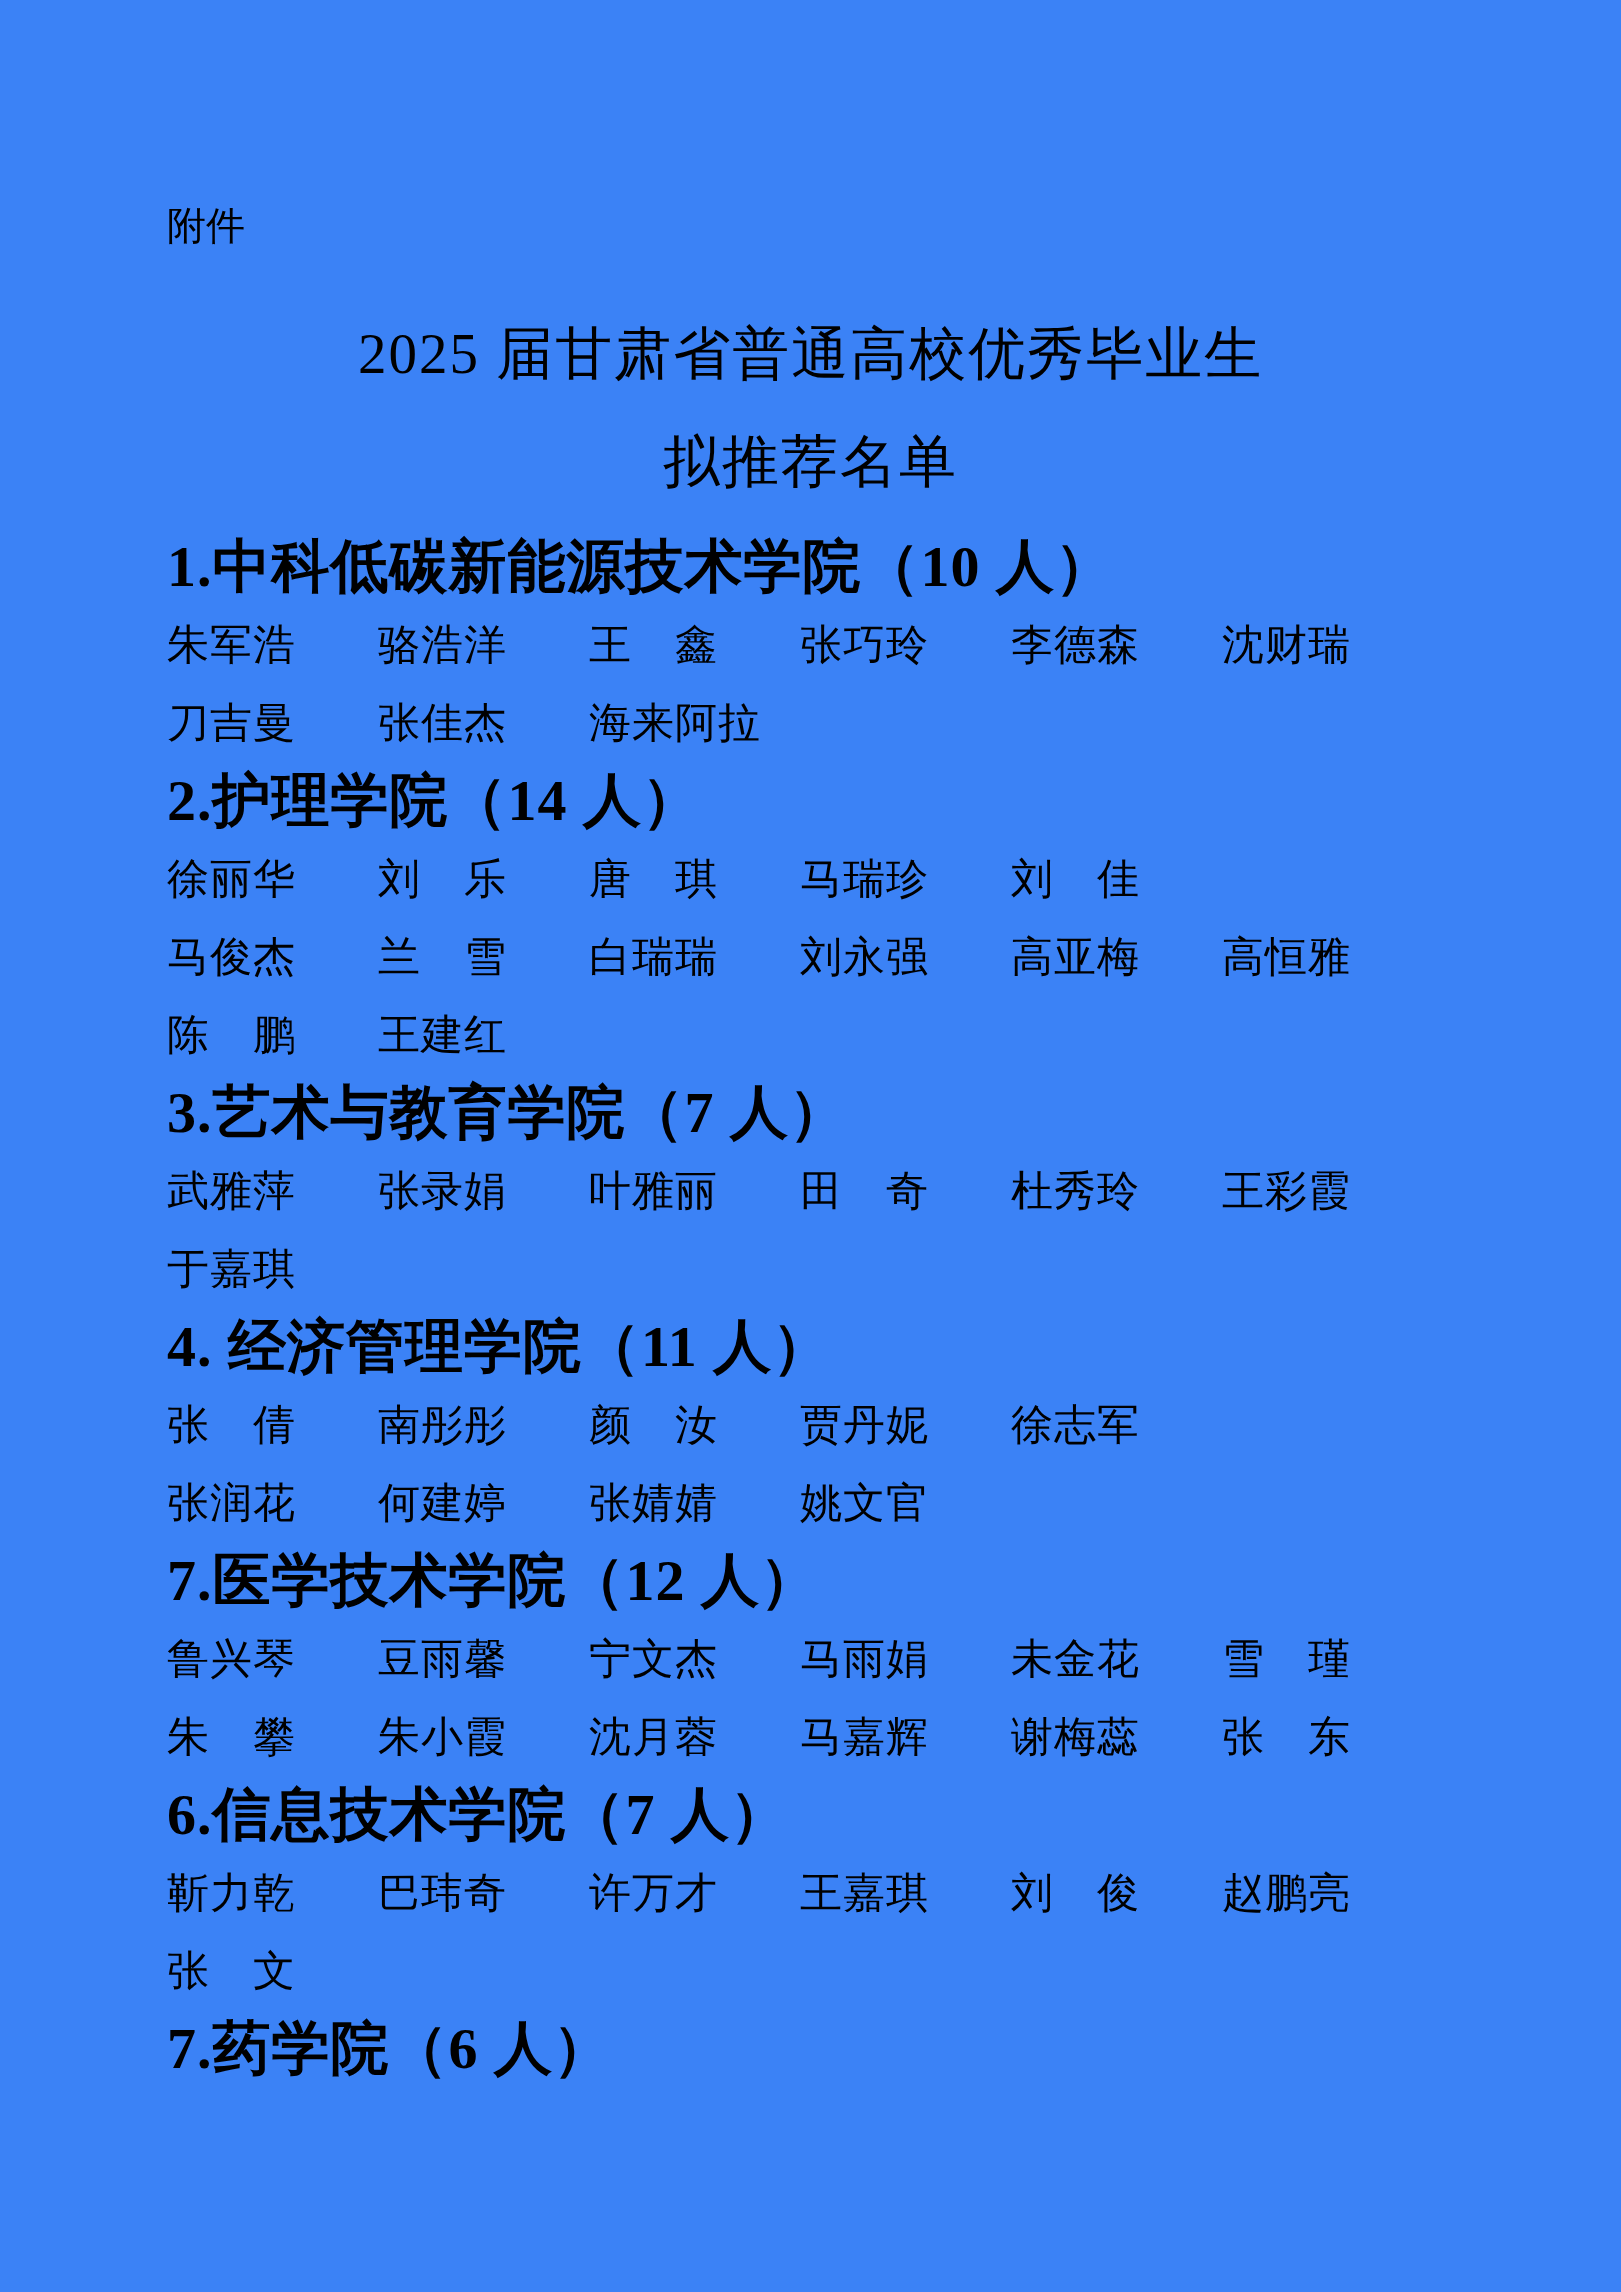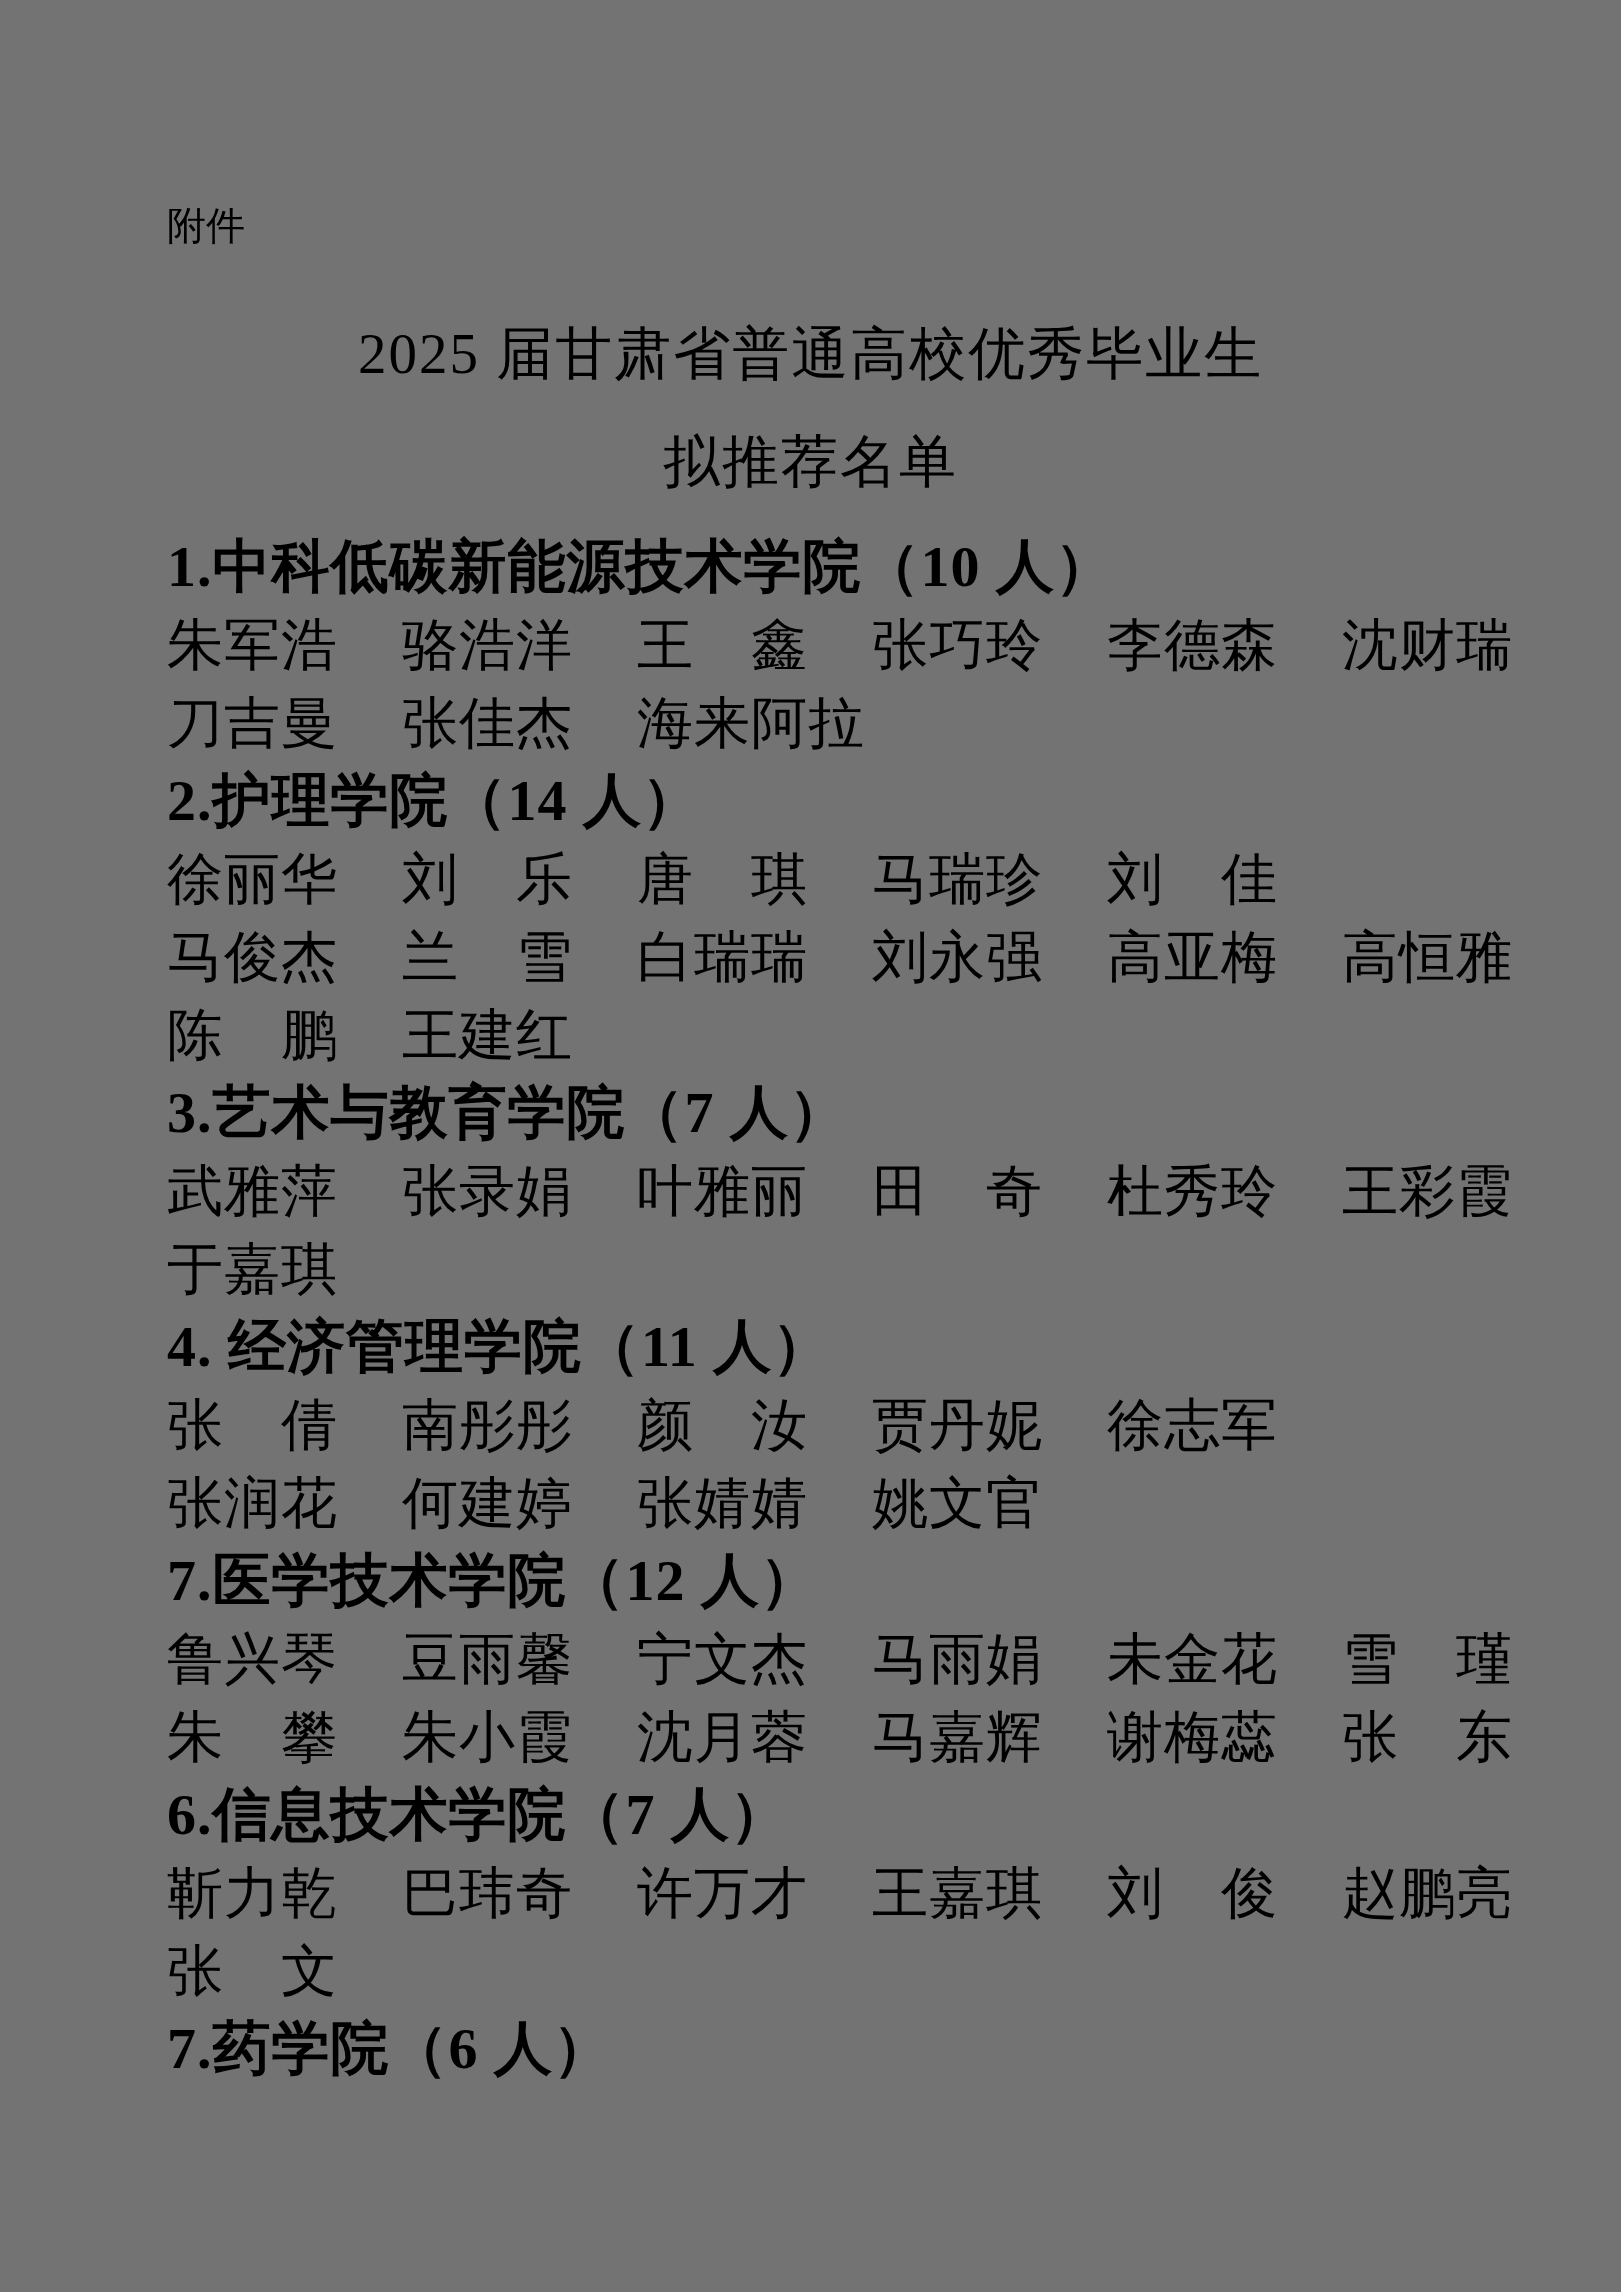--- a/index.html
+++ b/index.html
@@ -12,21 +12,21 @@
     height: 2293px;
     color: #000000;
     font-family: "Liberation Serif", serif;
     overflow: hidden;
   }
   .page {
     box-sizing: border-box;
     width: 1621px;
     height: 2293px;
     padding: 204px 167px 0 167px;
-    background: #737373;
+    background: #3b82f6;
   }
   .attachment-label {
     font-size: 39px;
     line-height: 1.15;
     font-family: "Liberation Serif", serif;
   }
   .doc-title {
     margin-top: 51px;
     text-align: center;
     font-weight: normal;
@@ -40,23 +40,22 @@
   .section-heading {
     font-size: 58px;
     font-weight: bold;
     line-height: 78px;
     letter-spacing: 1px;
     white-space: pre;
   }
   .name-row {
     display: grid;
     grid-template-columns: repeat(6, 211px);
-    font-size: 56px;
+    font-size: 42px;
     line-height: 78px;
-    gap: 24px;
   }
   .student-name {
     white-space: pre;
     letter-spacing: 1px;
   }
 </style>
 </head>
 <body>
 
 <div class="page">

